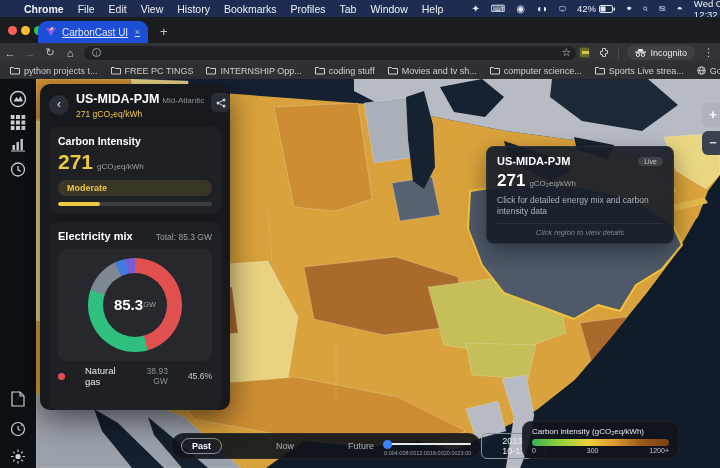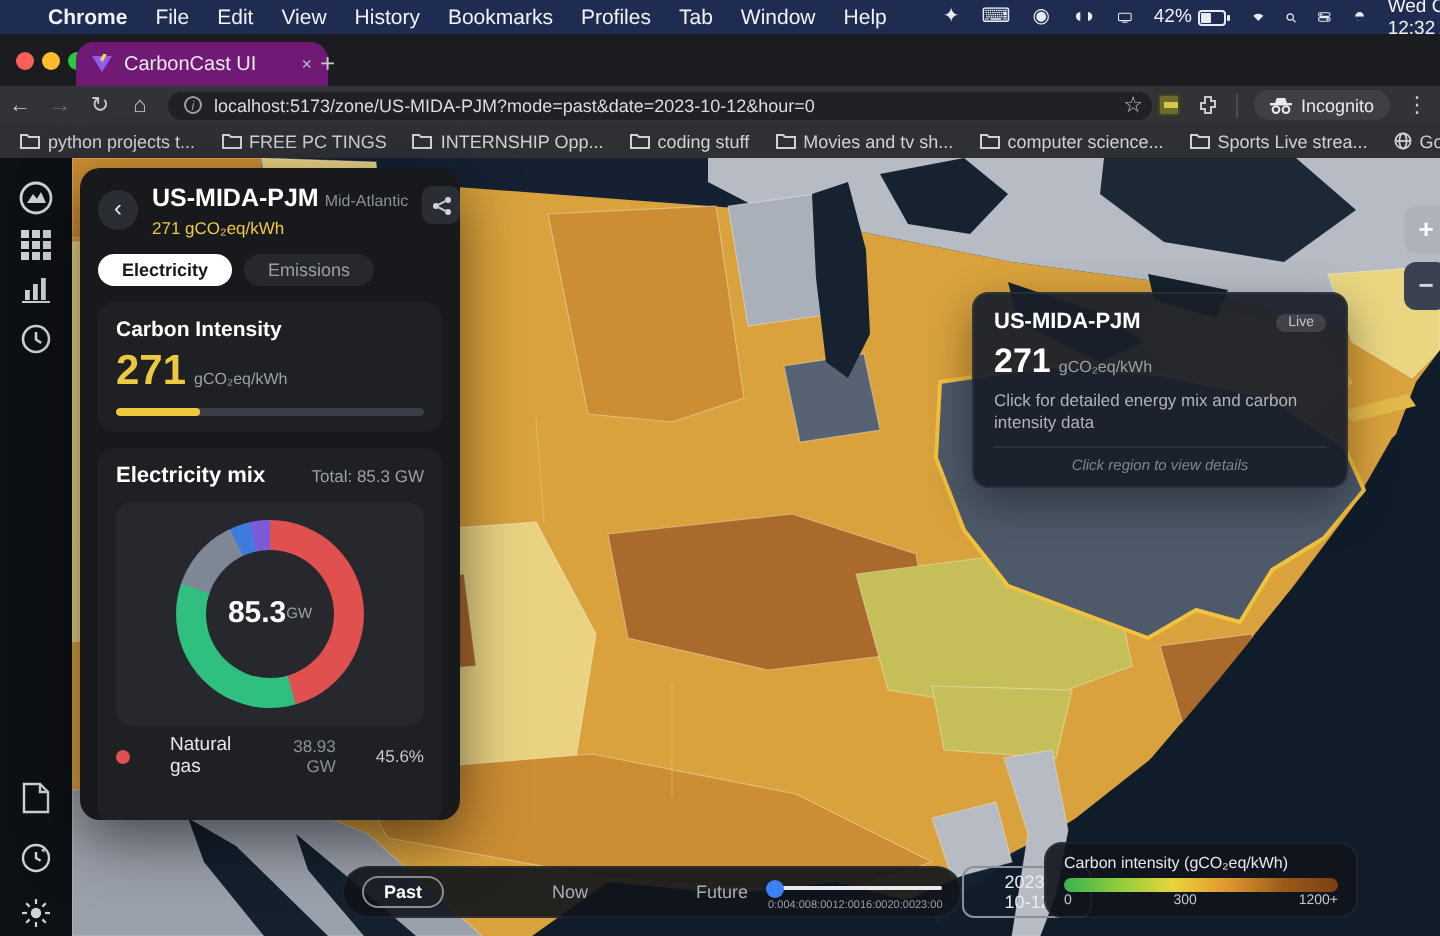--- a/index.html
+++ b/index.html
@@ -13,22 +13,22 @@
   .menubar .mitem { white-space:nowrap; }
   .menubar .mitem.bold { font-weight:bold; }
   .menubar .spacer { flex:1; }
   .menubar .right { display:flex; align-items:center; gap:11px; font-size:9.5px; }
   .menubar .sicon { color:#e8ebf2; font-size:10px; line-height:1; }
   .menubar svg { display:block; }
 
   
   .tabstrip { position:absolute; left:0; top:17px; width:720px; height:26px; background:#1b1c20; }
   .tl { position:absolute; top:9px; width:9px; height:9px; border-radius:50%; }
-  .tab { position:absolute; left:38px; top:4px; width:126px; height:22px; background:#701a75;
-    border-radius:9px 9px 0 0; display:flex; align-items:center; gap:6px; padding:0 8px; color:#e8eaed; font-size:10px; }
+  .tab { position:absolute; left:38px; top:4px; width:110px; height:22px; background:#1d4ed8;
+    border-radius:9px 9px 0 0; display:flex; align-items:center; gap:6px; padding:0 8px; color:#e8eaed; font-size:10px;text-decoration:underline; }
   .tab .close { margin-left:auto; color:#b9bcc1; font-size:9px; }
   .newtab { position:absolute; left:160px; top:7px; color:#c7c8ca; font-size:13px; }
   .toolbar { position:absolute; left:0; top:43px; width:720px; height:19px; background:#323337;
     display:flex; align-items:center; color:#c9cacd; }
   .navic { width:20px; text-align:center; font-size:11px; }
   .navic.dim { color:#6b6d72; }
   .urlbar { position:absolute; left:84px; top:2.5px; width:492px; height:14px; background:#202124;
     border-radius:8px; display:flex; align-items:center; gap:6px; padding:0 8px; }
   .urlbar .info { width:9px; height:9px; border:1px solid #9aa0a6; border-radius:50%;
     color:#9aa0a6; font-size:6.5px; line-height:9px; text-align:center; font-style:italic; }
@@ -204,21 +204,20 @@
   <span class="newtab">+</span>
 </div>
 
 <div class="toolbar">
   <span class="navic">←</span>
   <span class="navic dim">→</span>
   <span class="navic">↻</span>
   <span class="navic">⌂</span>
   <div class="urlbar">
     <span class="info">i</span>
-    <span class="url">localhost:5173/zone/US-MIDA-PJM?mode=past&amp;date=2023-10-12&amp;hour=0</span>
   </div>
   <div class="tbright">
     <span style="font-size:11px;color:#c9cacd">☆</span>
     <span class="extchip"></span>
     <svg width="12" height="12" viewBox="0 0 12 12">
       <path d="M4.5 1.5h3v2h2v3h-2v3h-3v-2h-2v-3h2z" fill="none" stroke="#c9cacd" stroke-width="1"></path>
     </svg>
     <span class="vdiv"></span>
     <span class="incog">
       <svg width="11" height="8" viewBox="0 0 11 8">
@@ -425,30 +424,27 @@
       <div class="sharebtn">
         <svg width="10" height="10" viewBox="0 0 10 10">
           <circle cx="8" cy="2" r="1.5" fill="#cfd3d9"></circle>
             <circle cx="2" cy="5" r="1.5" fill="#cfd3d9"></circle>
             <circle cx="8" cy="8" r="1.5" fill="#cfd3d9"></circle>
           <line x1="3.3" y1="4.3" x2="6.7" y2="2.6" stroke="#cfd3d9"></line>
             <line x1="3.3" y1="5.7" x2="6.7" y2="7.4" stroke="#cfd3d9"></line>
         </svg>
       </div>
     </div>
-    <div class="ptabs">
-      <span class="ptab active">Electricity</span>
-      <span class="ptab idle">Emissions</span>
-    </div>
     <div class="card">
       <div class="ctitle">Carbon Intensity</div>
       <div class="civalrow">
         <span class="cival">271</span>
         <span class="ciunit">gCO₂eq/kWh</span>
       </div>
+      <div class="badge">Moderate</div>
       <div class="track">
           <div class="fill" id="ci-fill" style="width: 27%;"></div>
         </div>
     </div>
     <div class="card">
       <div class="mixhead">
         <span class="ctitle" style="font-size:11px">Electricity mix</span>
         <span class="mixtotal">Total: 85.3 GW</span>
       </div>
       <div class="donutbox">

